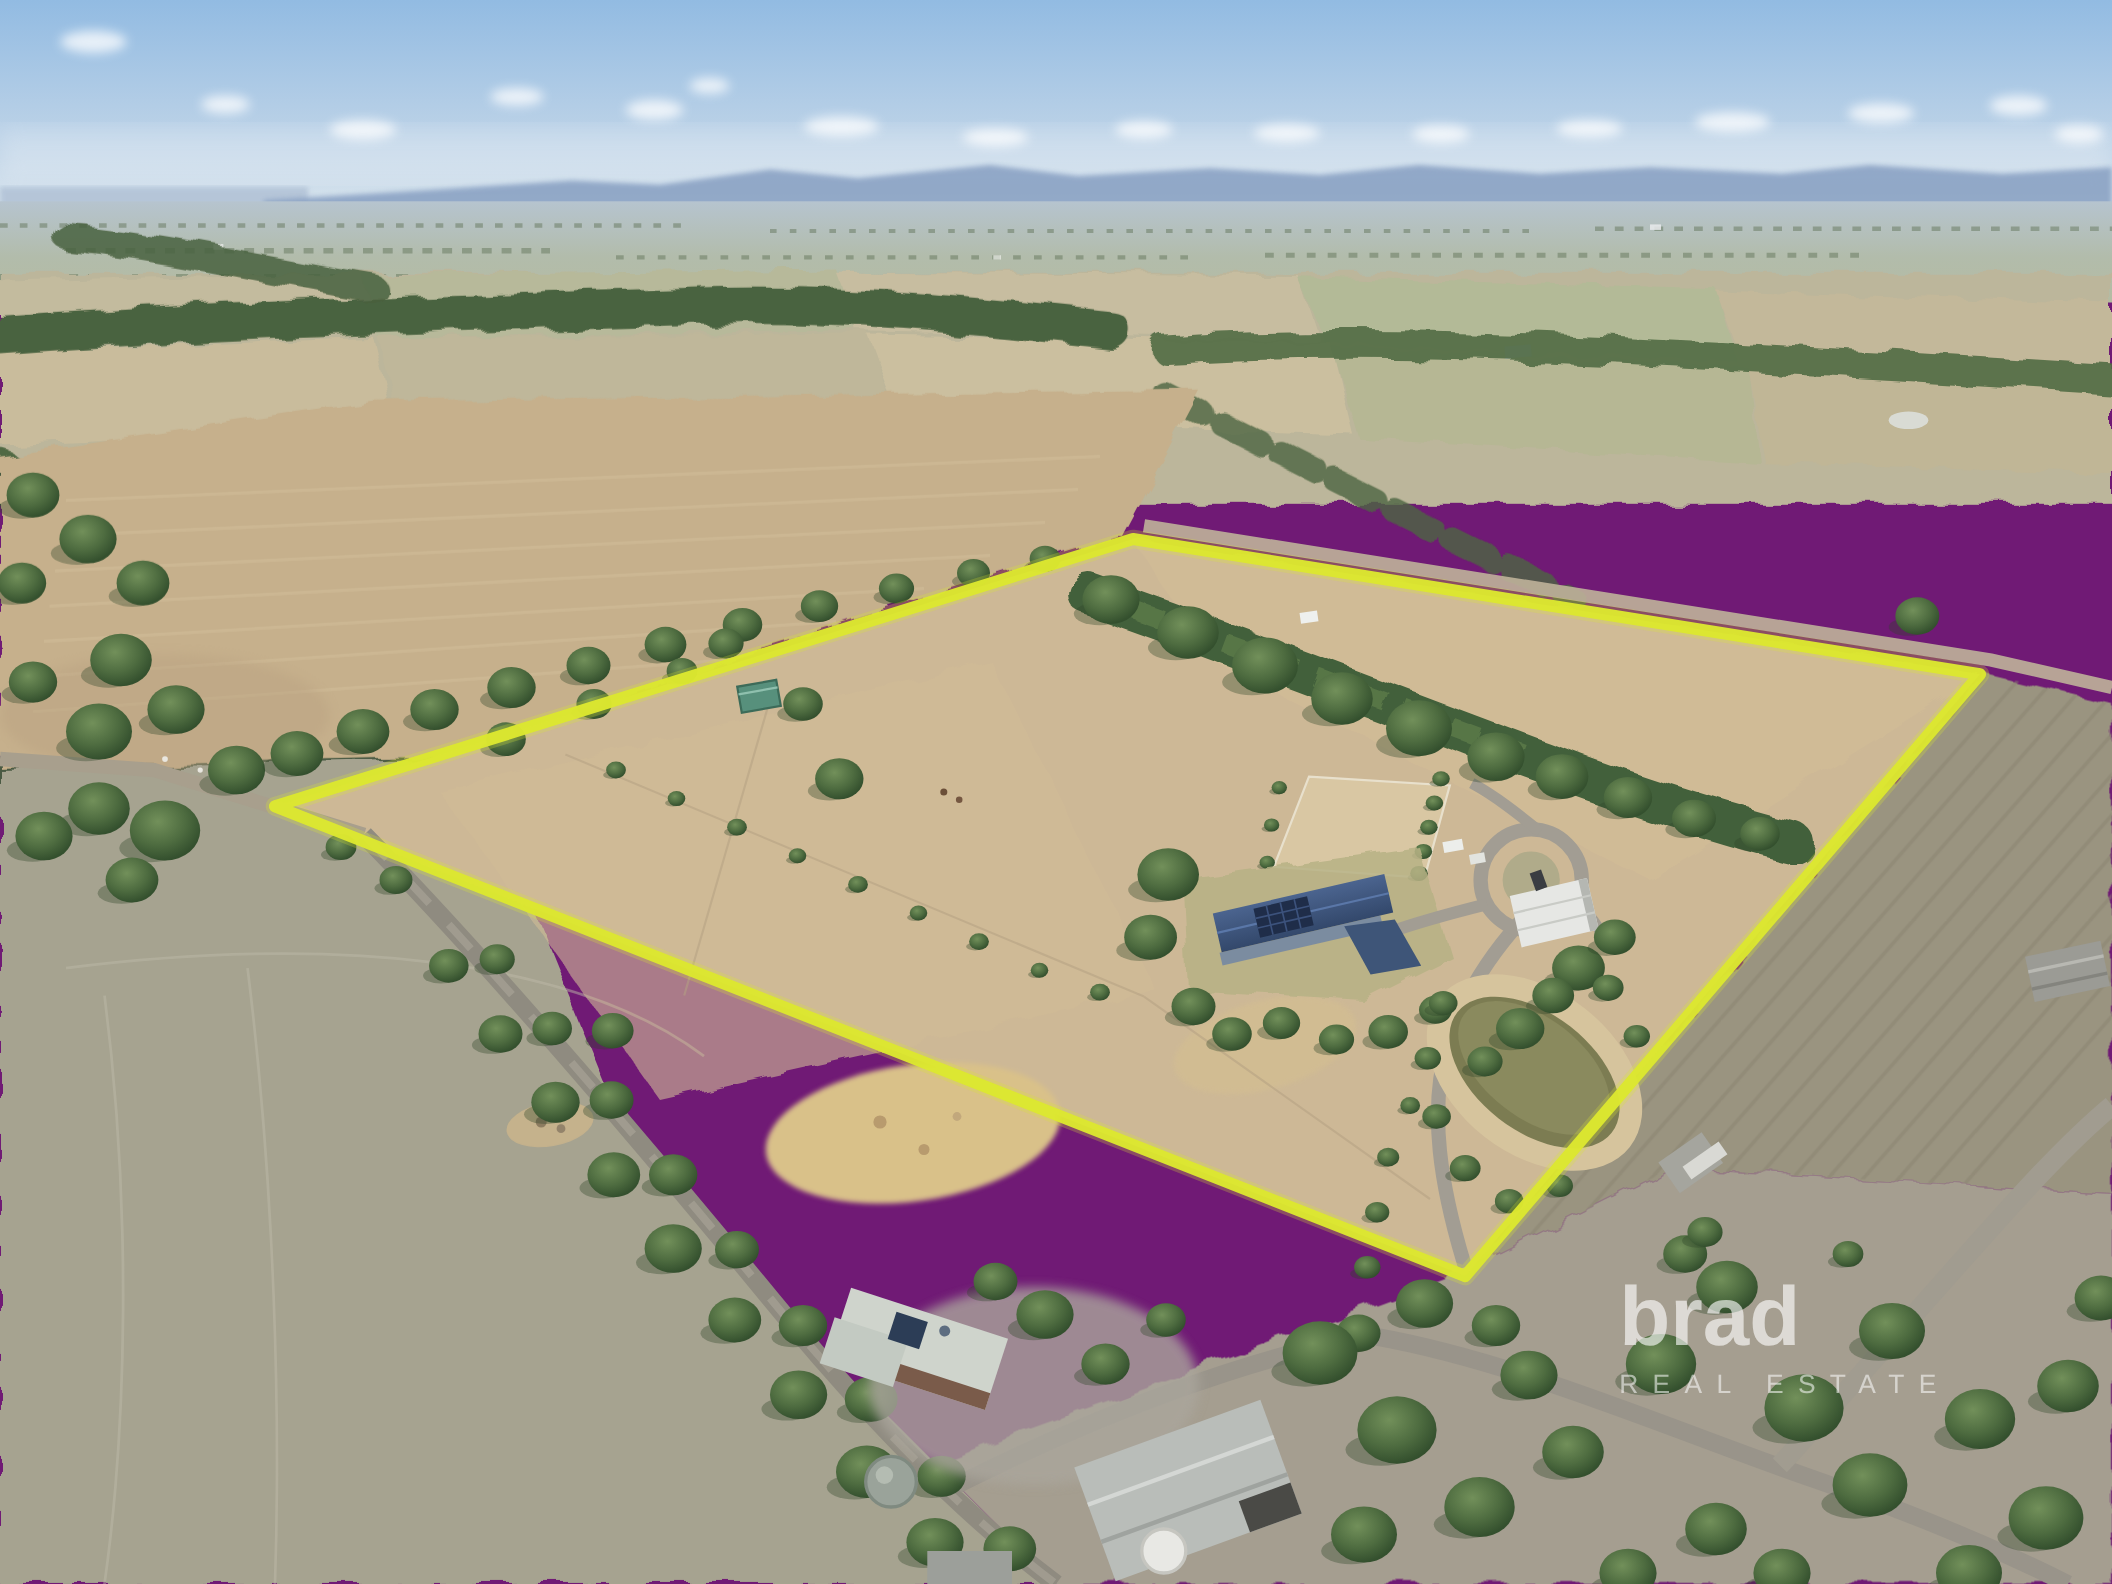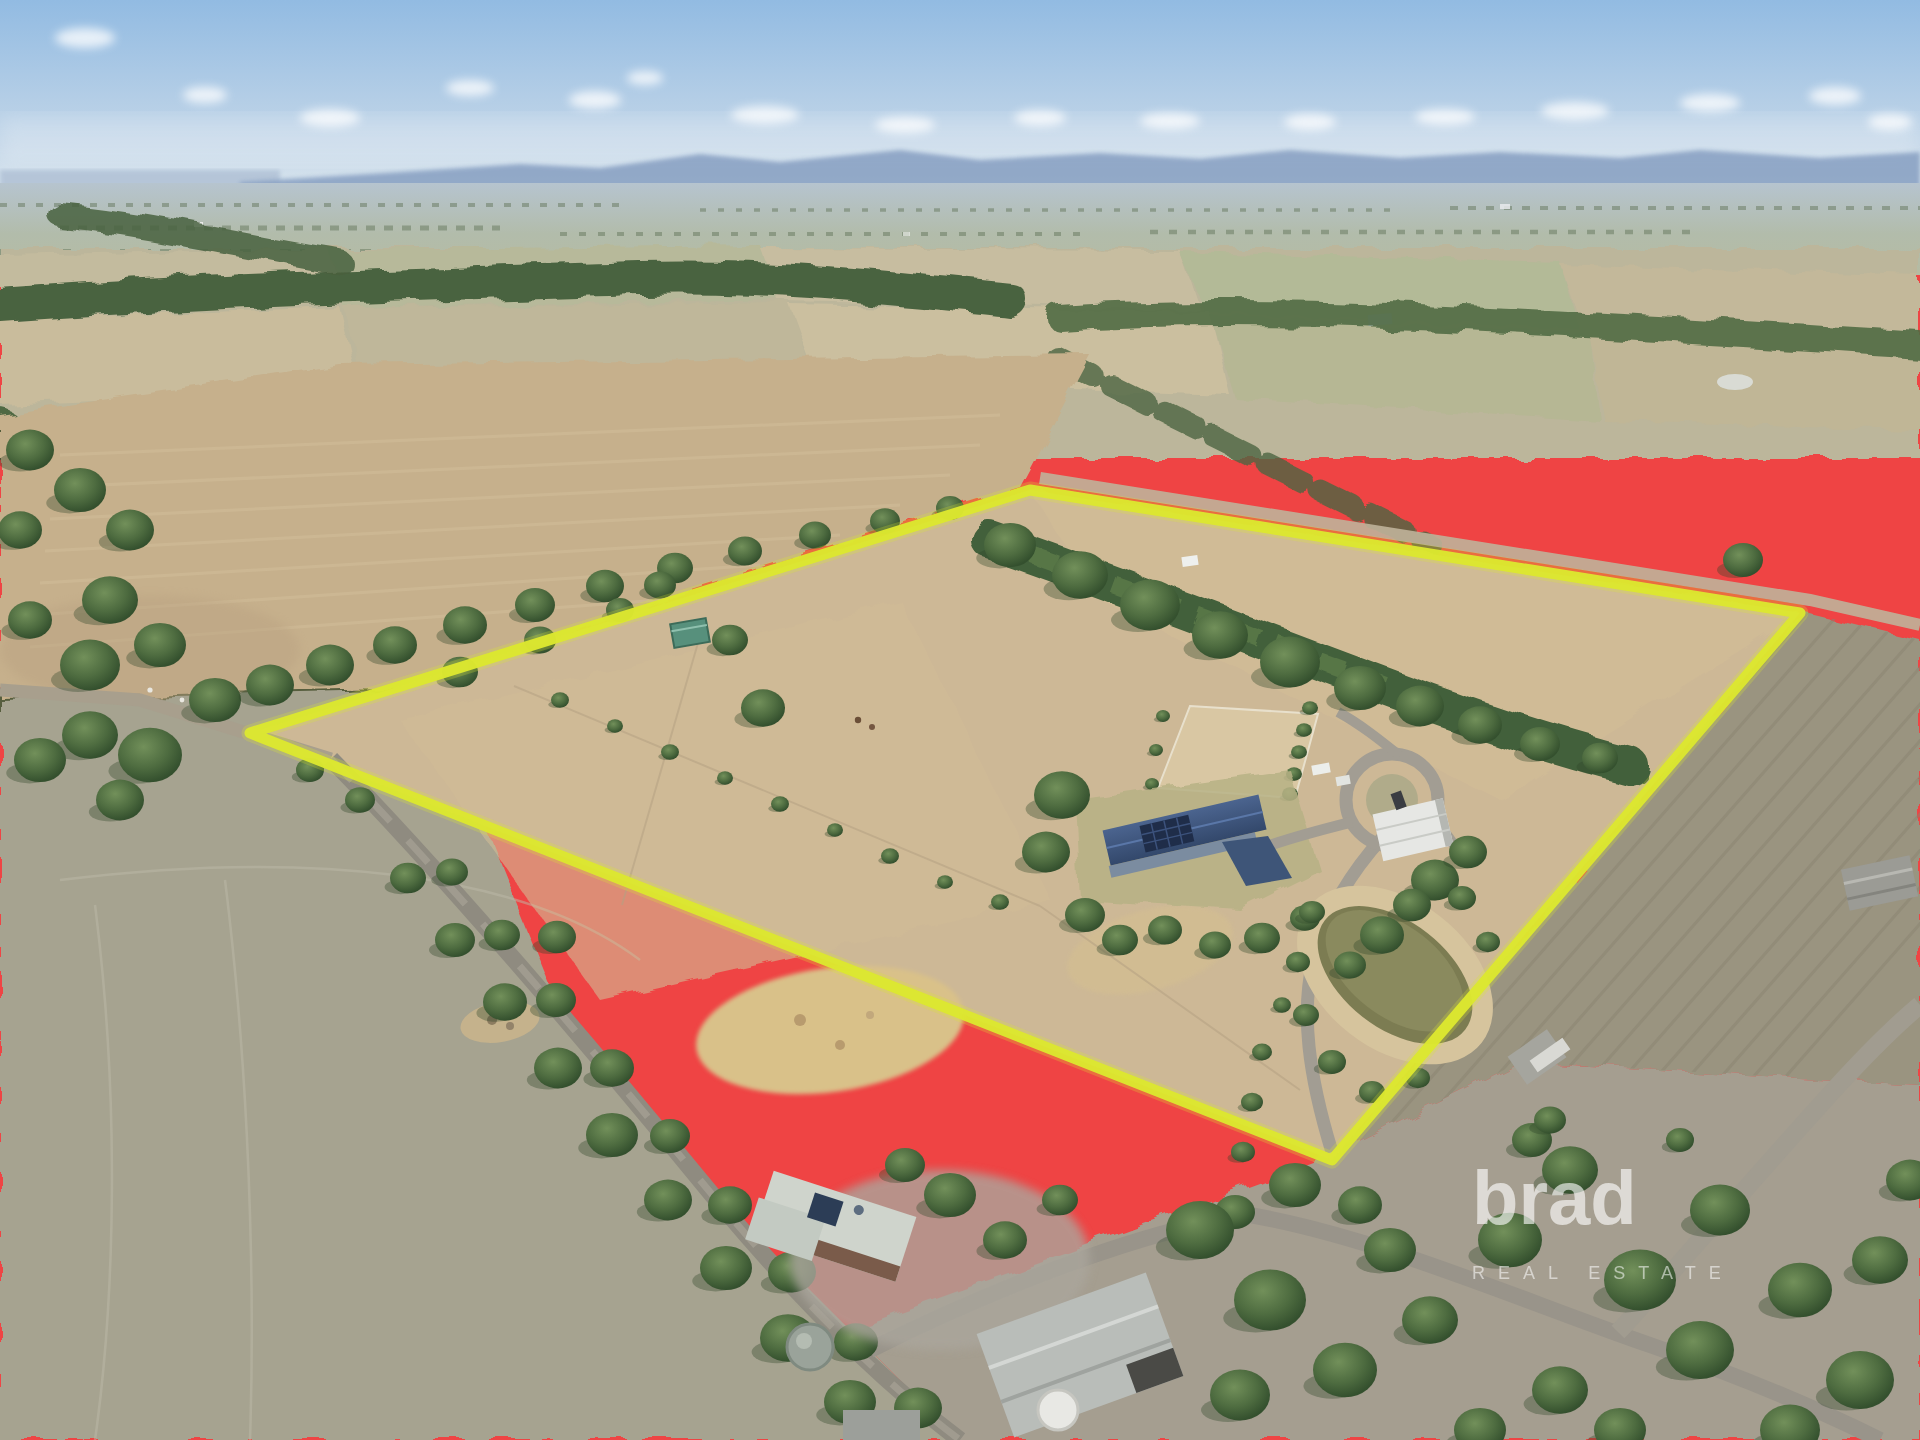--- a/index.html
+++ b/index.html
@@ -1,22 +1,22 @@
 <!DOCTYPE html>
 <html><head>
 <meta charset="utf-8">
 <style>
   html,body{margin:0;padding:0;background:#222;}
   .stage{position:relative;width:1920px;height:1440px;overflow:hidden;
-         font-family:"Liberation Sans",sans-serif;background:#ef4444;}
+         font-family:"Liberation Sans",sans-serif;background:#701a75;}
   .stage svg{position:absolute;left:0;top:0;display:block;}
   .watermark{position:absolute;left:1472px;top:1166px;user-select:none;
              color:rgba(255,255,255,0.62);font-weight:700;}
   .wm-big{font-size:76px;line-height:64px;letter-spacing:0;}
-  .wm-sub{margin-top:33px;font-size:18px;font-weight:400;letter-spacing:13px;
+  .wm-sub{margin-top:15px;font-size:24px;font-weight:400;letter-spacing:13px;
           color:rgba(255,255,255,0.55);}
 </style>
 </head>
 <body>
 
 <div class="stage">
 <svg width="1920" height="1440" viewBox="0 0 1920 1440">
   <defs>
     <linearGradient id="skyG" x1="0" y1="0" x2="0" y2="1">
       <stop offset="0" stop-color="#92bbe2"></stop>

